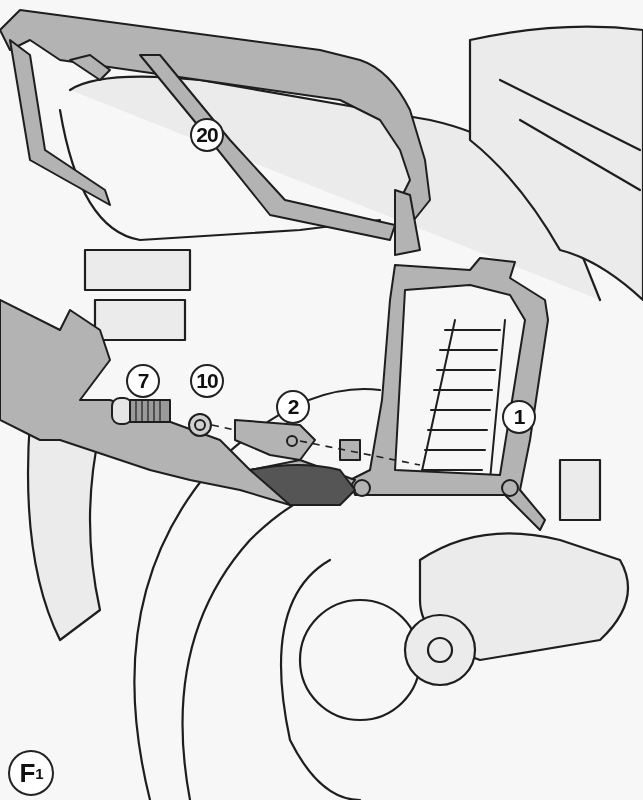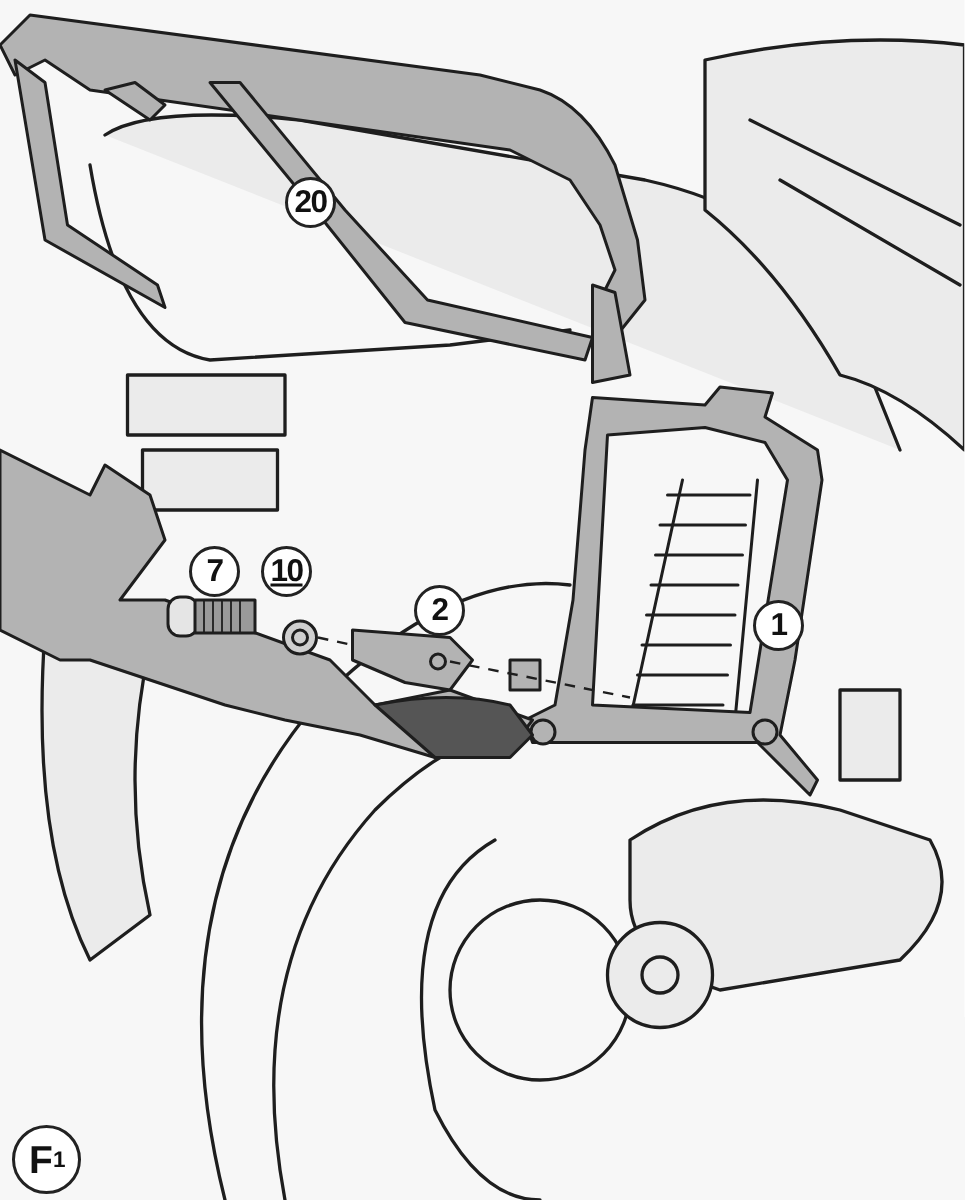--- a/index.html
+++ b/index.html
@@ -84,21 +84,21 @@
     </g>
 
     <g fill="none" stroke="#1e1e1e" stroke-width="1.6" stroke-dasharray="7 6">
       <path d="M212 425 L235 430"></path>
       <path d="M300 441 L420 465"></path>
     </g>
   </svg>
 
   <div class="callout" style="left:190px;top:118px;">20</div>
   <div class="callout" style="left:126px;top:364px;">7</div>
-  <div class="callout" style="left:174px;top:364px;text-decoration:underline;">10</div>
+  <div class="callout" style="left:190px;top:364px;">10</div>
   <div class="callout" style="left:276px;top:390px;">2</div>
   <div class="callout" style="left:502px;top:400px;">1</div>
 
   <div class="callout fig" style="left:8px;top:750px;">
     <span>F</span>
       <sub>1</sub>
   </div>
 </div>
 
 </body></html>

